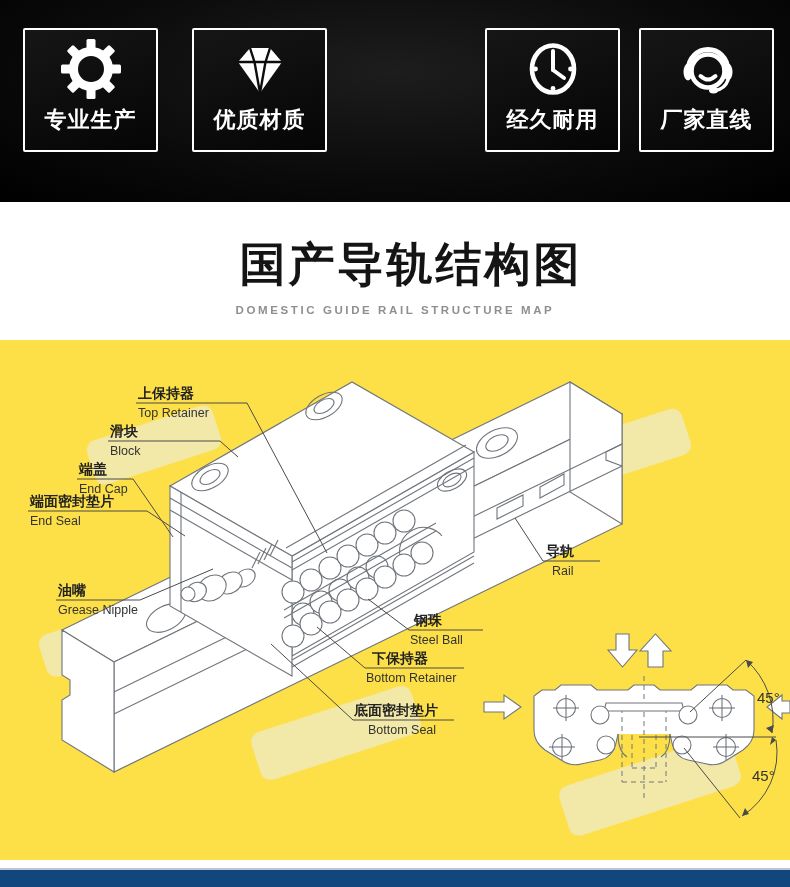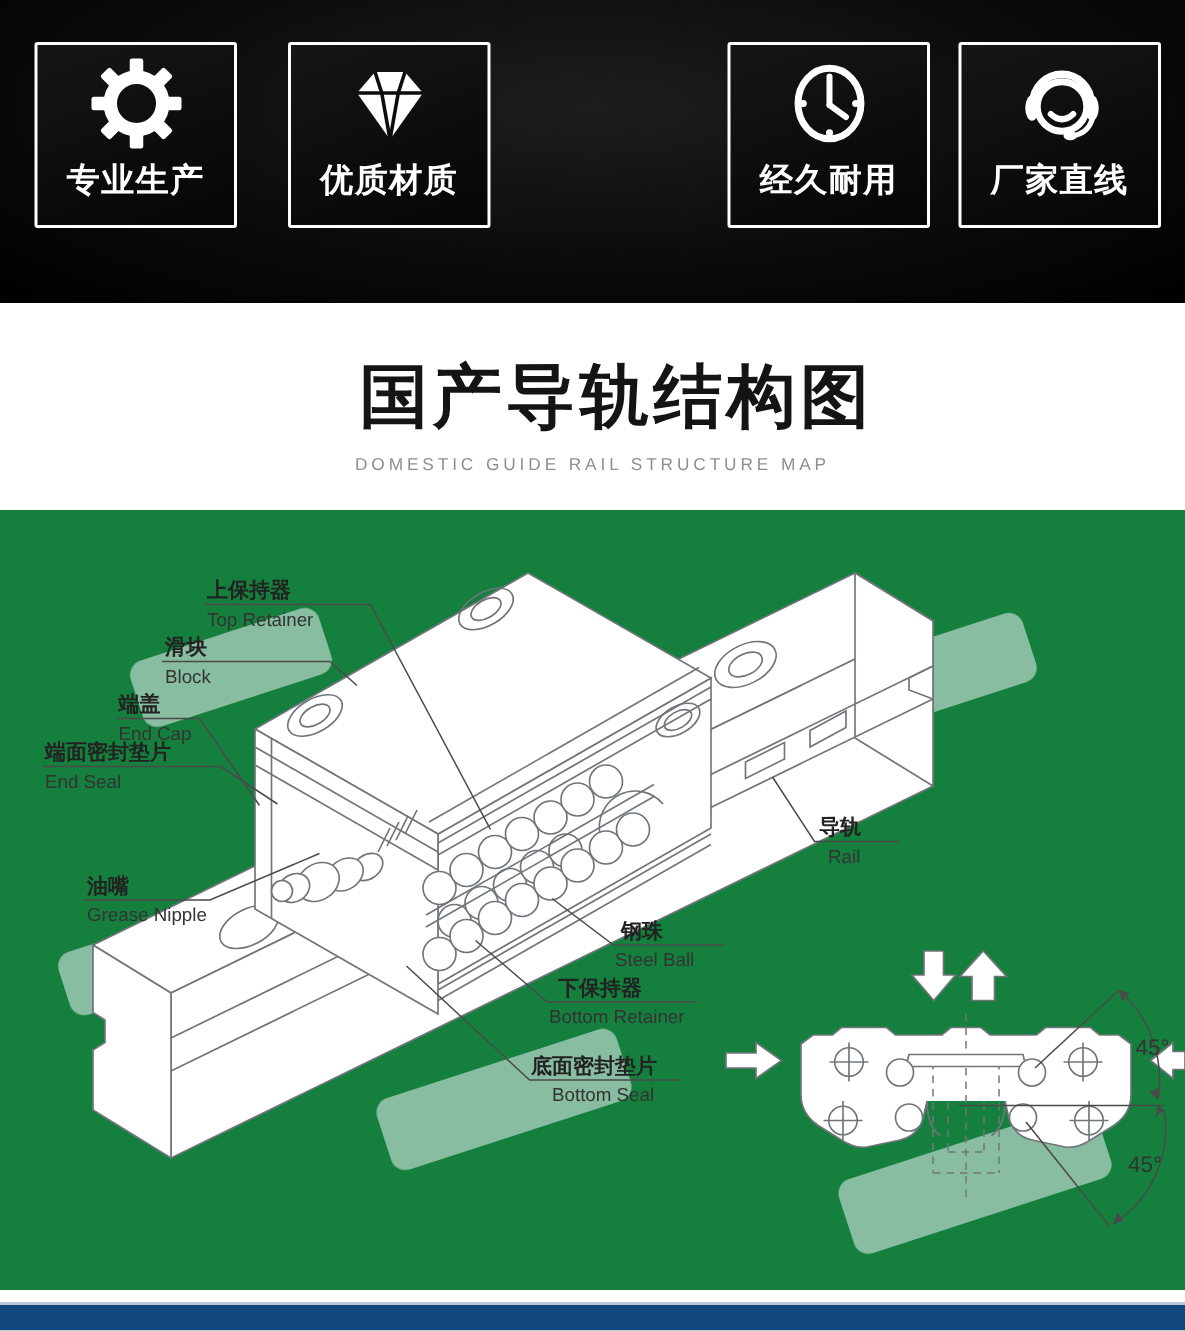--- a/index.html
+++ b/index.html
@@ -26,24 +26,24 @@
   }
   .fb1{left:23px;} .fb2{left:192px;} .fb3{left:331px;} .fb4{left:485px;} .fb5{left:639px;}
 
   
   .title-section { position:absolute; top:202px; left:0; width:790px; height:138px; text-align:center; background:#fff; }
   .main-title {
     margin-top:32px; font-size:46px; font-weight:900; color:#141414; letter-spacing:3px;
     font-family:"Liberation Sans","DejaVu Sans",sans-serif;
     padding-left:32px;
   }
-  .sub-title { margin-top:8px; font-size:11.5px; color:#8f8f8f; letter-spacing:2.6px; font-weight:normal; }
+  .sub-title { margin-top:8px; font-size:11.5px; color:#8f8f8f; letter-spacing:2.6px; font-weight:bold; }
 
   
-  .diagram-section { position:absolute; top:340px; left:0; width:790px; height:520px; background:#15803d; }
+  .diagram-section { position:absolute; top:340px; left:0; width:790px; height:520px; background:#fde047; }
   svg text.cn { font-family:"Liberation Sans","DejaVu Sans",sans-serif; font-size:14px; font-weight:bold; fill:#222; }
   svg text.en { font-family:"Liberation Sans","DejaVu Sans",sans-serif; font-size:12.5px; fill:#333; }
   svg text.angle { font-family:"Liberation Sans","DejaVu Sans",sans-serif; font-size:15px; fill:#333; }
   .ln { stroke:#70757c; stroke-width:1.1; fill:none; }
   .lnf { stroke:#70757c; stroke-width:1.1; fill:#ffffff; }
   .lead { stroke:#4a4a4a; stroke-width:1; fill:none; }
   .dash { stroke:#70757c; stroke-width:1; fill:none; stroke-dasharray:5 4; }
   .wm { fill:#e9eef6; }
 
   

